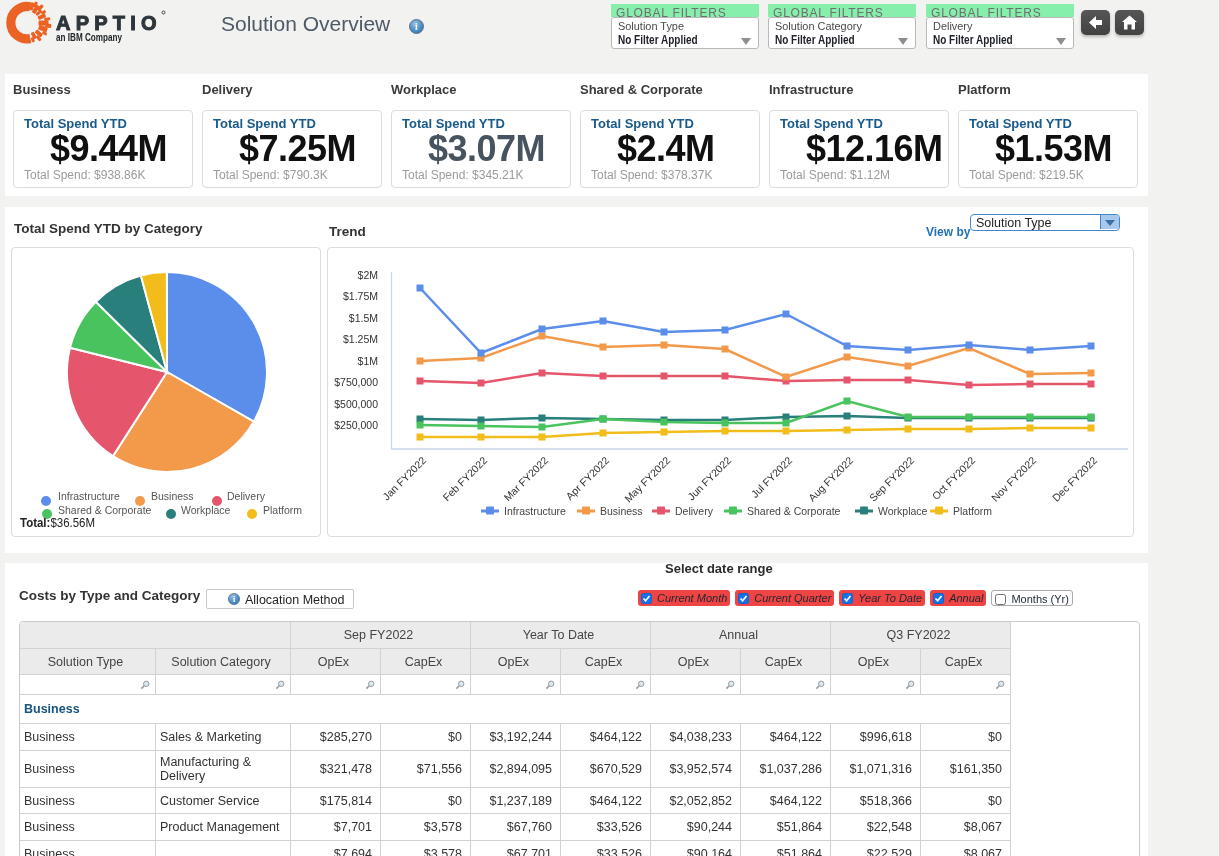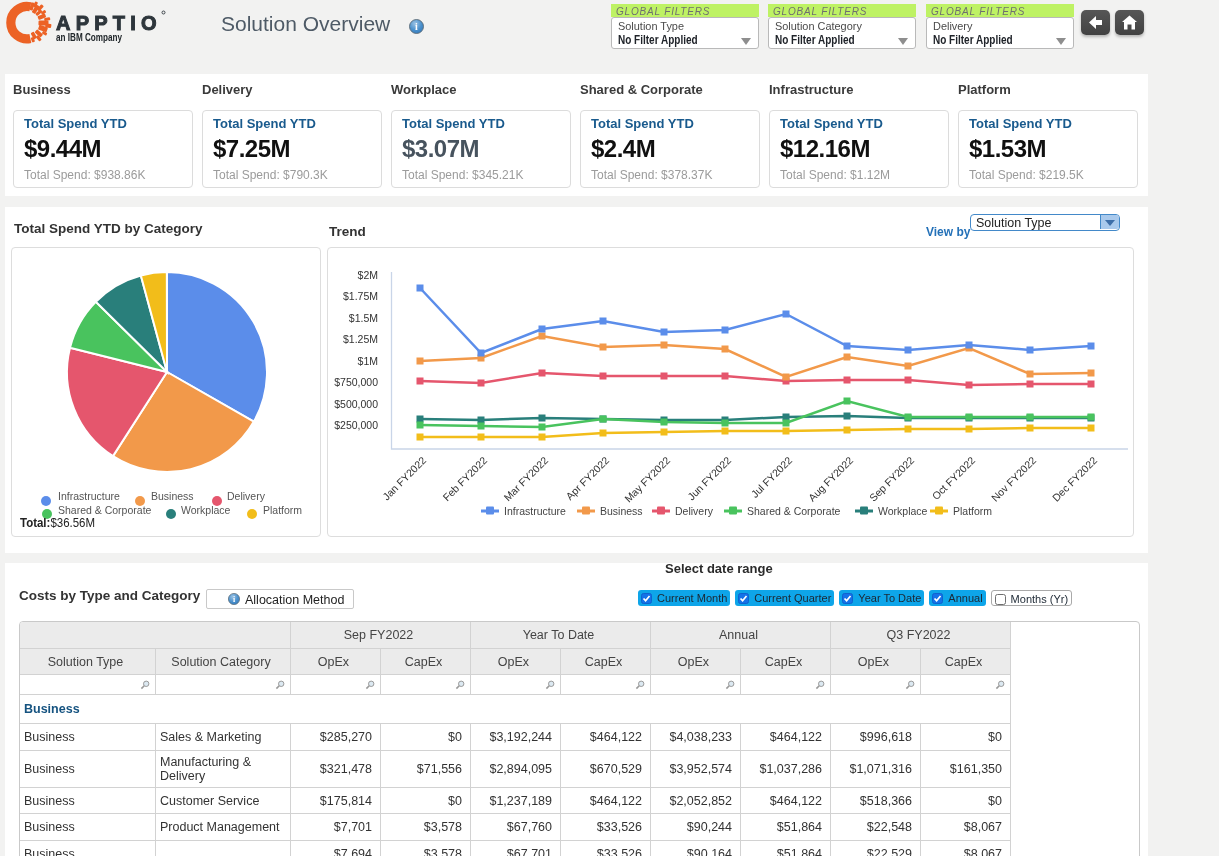--- a/index.html
+++ b/index.html
@@ -3,40 +3,40 @@
 <meta charset="utf-8">
 <style>
 * { margin:0; padding:0; box-sizing:border-box; }
 html,body { width:1219px; height:856px; background:#f2f2f1; font-family:"Liberation Sans",sans-serif; overflow:hidden; }
 #page { position:relative; width:1219px; height:856px; }
 .abs { position:absolute; }
 .white { background:#ffffff; }
 
 #title { left:221px; top:12px; font-size:21px; color:#4e5a66; }
 .gfilter { width:148px; }
-.gf-head { height:13px; background:#bef264; color:#6f6f6f; font-size:10px; letter-spacing:0.8px; padding:2px 0 0 5px;font-style:italic; }
+.gf-head { height:13px; background:#86efac; color:#6f6f6f; font-size:12px; letter-spacing:0.8px; padding:2px 0 0 5px; }
 .gf-box { position:absolute; top:13px; left:0; width:148px; height:32px; background:#fff; border:1px solid #b9b9b9; border-radius:3px; padding:2px 6px; }
 .gf-l1 { font-size:11.5px; color:#4a4a4a; line-height:13px; transform:scaleX(0.95); transform-origin:0 0; }
 .gf-l2 { font-size:12.5px; color:#20242a; font-weight:bold; line-height:14px; transform:scaleX(0.8); transform-origin:0 0; }
 .gf-caret { position:absolute; right:7px; top:20px; width:0; height:0; border-left:5.5px solid transparent; border-right:5.5px solid transparent; border-top:7px solid #8e8e8e; }
 .navbtn { width:29px; height:25px; background:linear-gradient(#565656,#424242); border-radius:5px; box-shadow:0 2px 3px rgba(0,0,0,0.25); color:#fff; text-align:center; }
 
 .kpi-label { font-size:13px; font-weight:bold; color:#3a3a3a; top:82px; }
 .kpi-card { top:110px; width:180px; height:78px; background:#fff; border:1px solid #dcdcdc; border-radius:4px; padding:5px 10px 0 10px; }
 .kpi-t { font-size:13px; font-weight:bold; color:#195a8d; }
-.kpi-v { font-size:24px; font-weight:bold; color:#101010; letter-spacing:-0.5px; margin-top:3px; line-height:30px; }
+.kpi-v { font-size:36px; font-weight:bold; color:#101010; letter-spacing:-0.5px; margin-top:3px; line-height:30px;margin-left:26px; }
 .kpi-s { font-size:12px; color:#9b9b9b; margin-top:4px; }
 
 .sec-title { font-size:13.5px; font-weight:bold; color:#333; }
 .card { background:#fff; border:1px solid #dddddd; border-radius:4px; }
 .leg-dot { width:10px; height:10px; border-radius:50%; display:inline-block; }
 .leg-txt { font-size:10.5px; color:#555; }
 
 .cb-pill { height:16px; border-radius:3px; font-size:11px; color:#1c2733; padding:2px 3px 0 3px; white-space:nowrap; }
-.cb-on { background:#0ea5e9; }
+.cb-on { background:#ef4444;font-style:italic; }
 .cb-off { background:#fff; border:1px solid #a9a9a9; }
 .cbx { display:inline-block; width:11px; height:11px; vertical-align:-1.5px; margin-right:5px; }
 table.grid { border-collapse:collapse; table-layout:fixed; font-size:12.5px; color:#333; }
 table.grid td, table.grid th { border:1px solid #d2d2d2; padding:0 8px 0 4px; font-weight:normal; overflow:hidden; }
 .thg { background:#ebebeb; text-align:center; color:#444; }
 .num { text-align:right; }
 </style>
 </head>
 <body>
 <div id="page">

